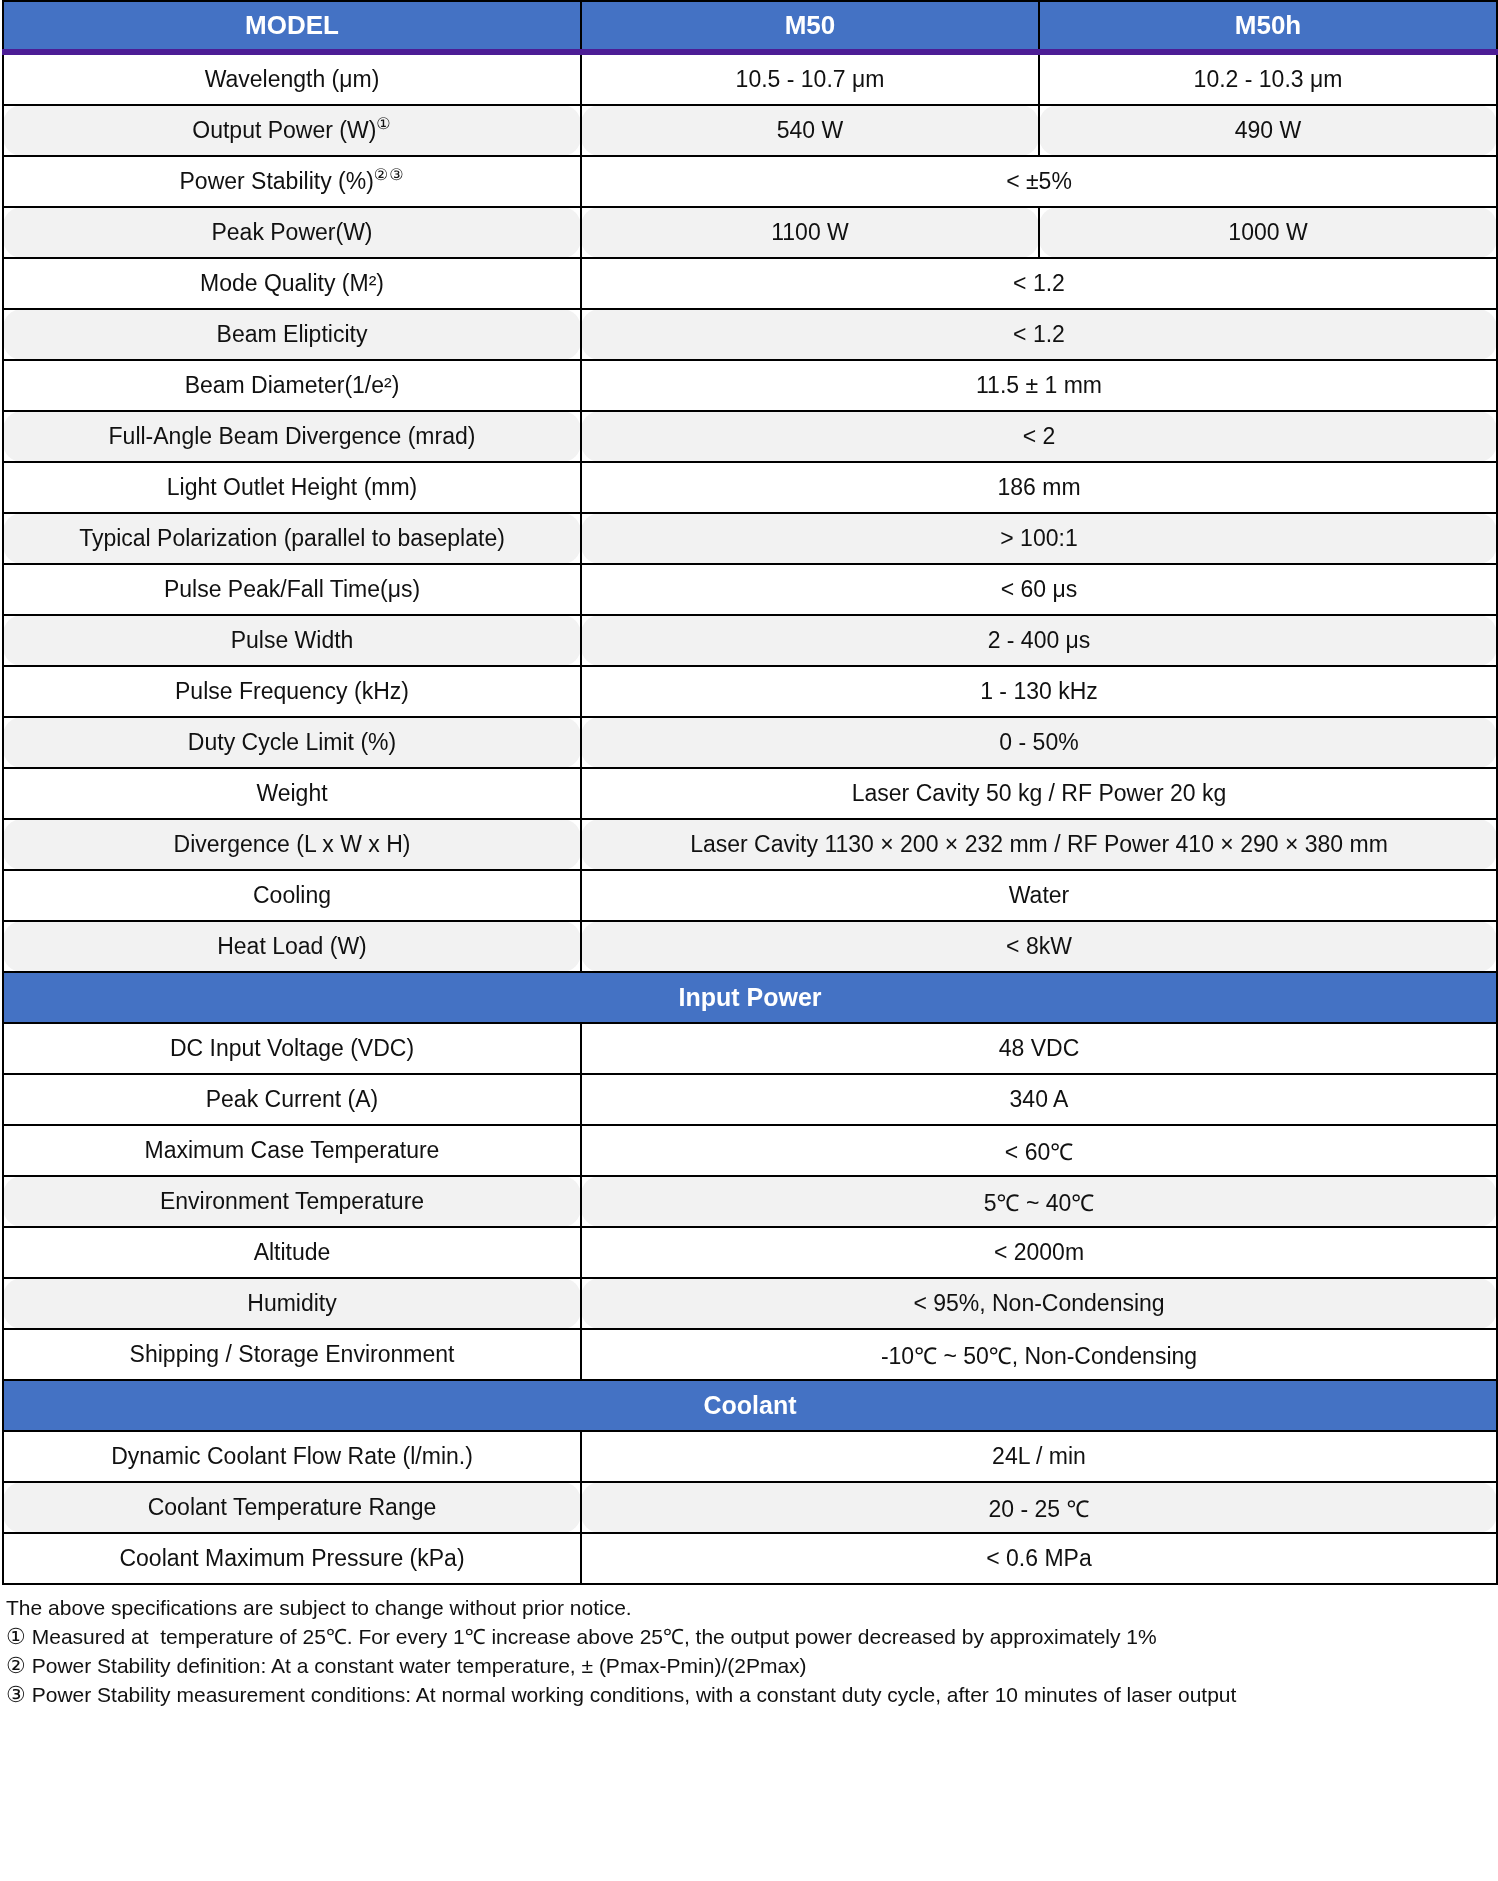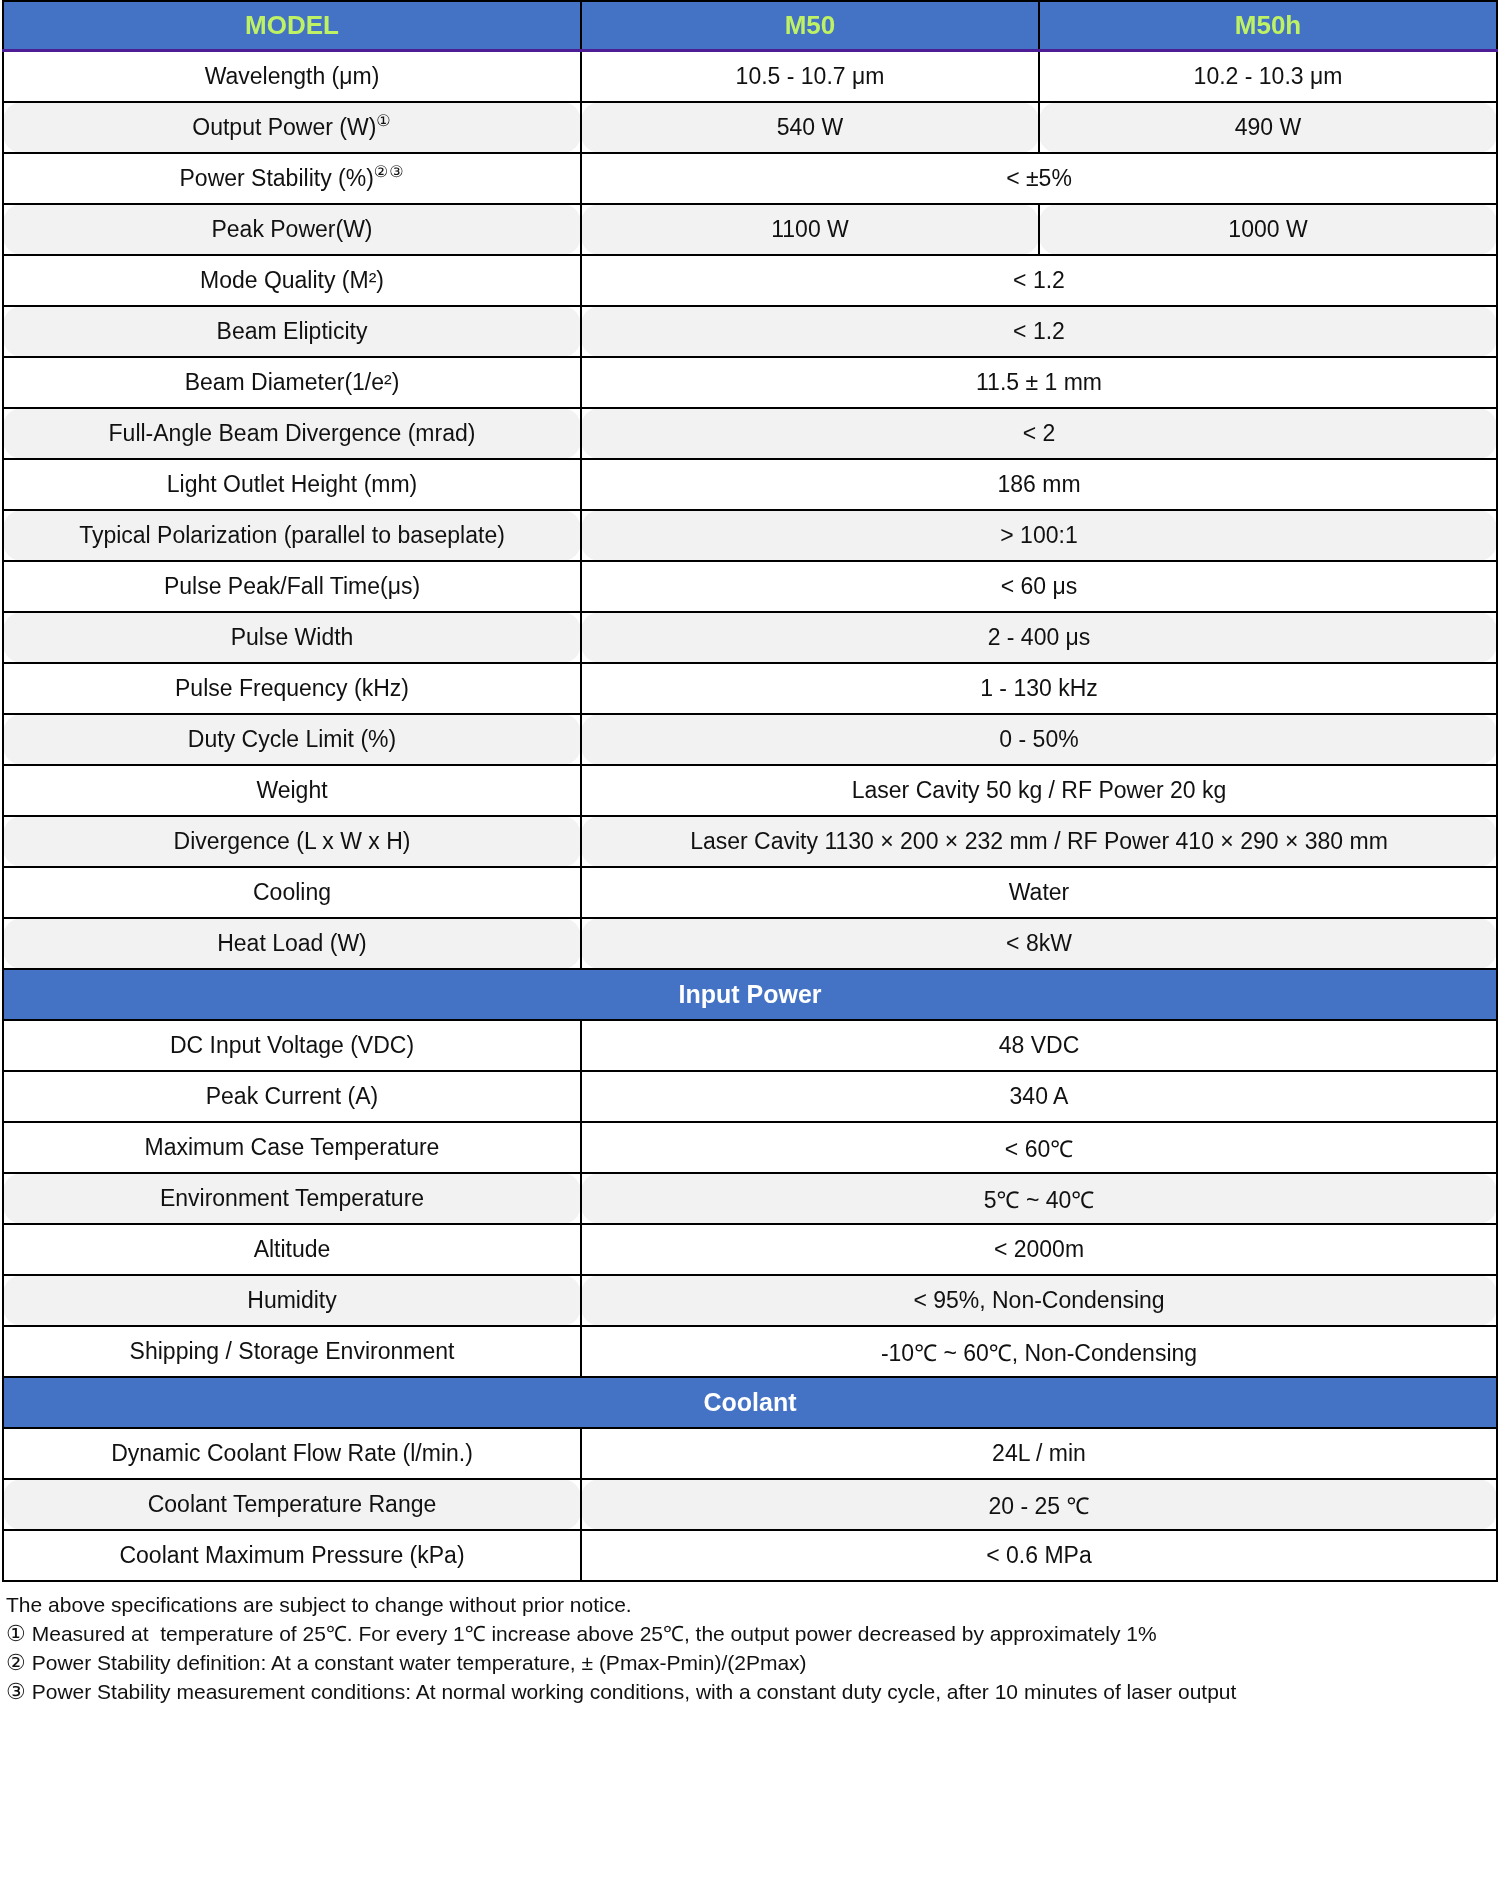--- a/index.html
+++ b/index.html
@@ -23,25 +23,25 @@
     border: 2px solid #000000;
     text-align: center;
     vertical-align: middle;
     padding: 0 6px;
     overflow: hidden;
     white-space: nowrap;
   }
   
   table.spec-table thead th {
     background: #4472C4;
-    color: #bef264;
+    color: #ffffff;
     font-weight: bold;
     font-size: 26px;
     height: 47px;
-    border-bottom: 3px solid #4c1d95;
+    border-bottom: 6px solid #4c1d95;
   }
   
   table.spec-table tbody td {
     height: 49px;
     font-size: 23px;
     background: #ffffff;
   }
   table.spec-table tbody tr.shade td {
     background: #F2F2F2;
     border-radius: 19px;
@@ -189,21 +189,21 @@
         <tr>
           <td class="label">Altitude</td>
           <td colspan="2" class="value">&lt; 2000m</td>
         </tr>
         <tr class="shade">
           <td class="label">Humidity</td>
           <td colspan="2" class="value">&lt; 95%, Non-Condensing</td>
         </tr>
         <tr>
           <td class="label">Shipping / Storage Environment</td>
-          <td colspan="2" class="value">-10℃ ~ 60℃,  Non-Condensing</td>
+          <td colspan="2" class="value">-10℃ ~ 50℃,  Non-Condensing</td>
         </tr>
         <tr>
           <td colspan="3" class="section">Coolant</td>
         </tr>
         <tr>
           <td class="label">Dynamic Coolant Flow Rate (l/min.)</td>
           <td colspan="2" class="value">24L / min</td>
         </tr>
         <tr class="shade">
           <td class="label">Coolant Temperature Range</td>

